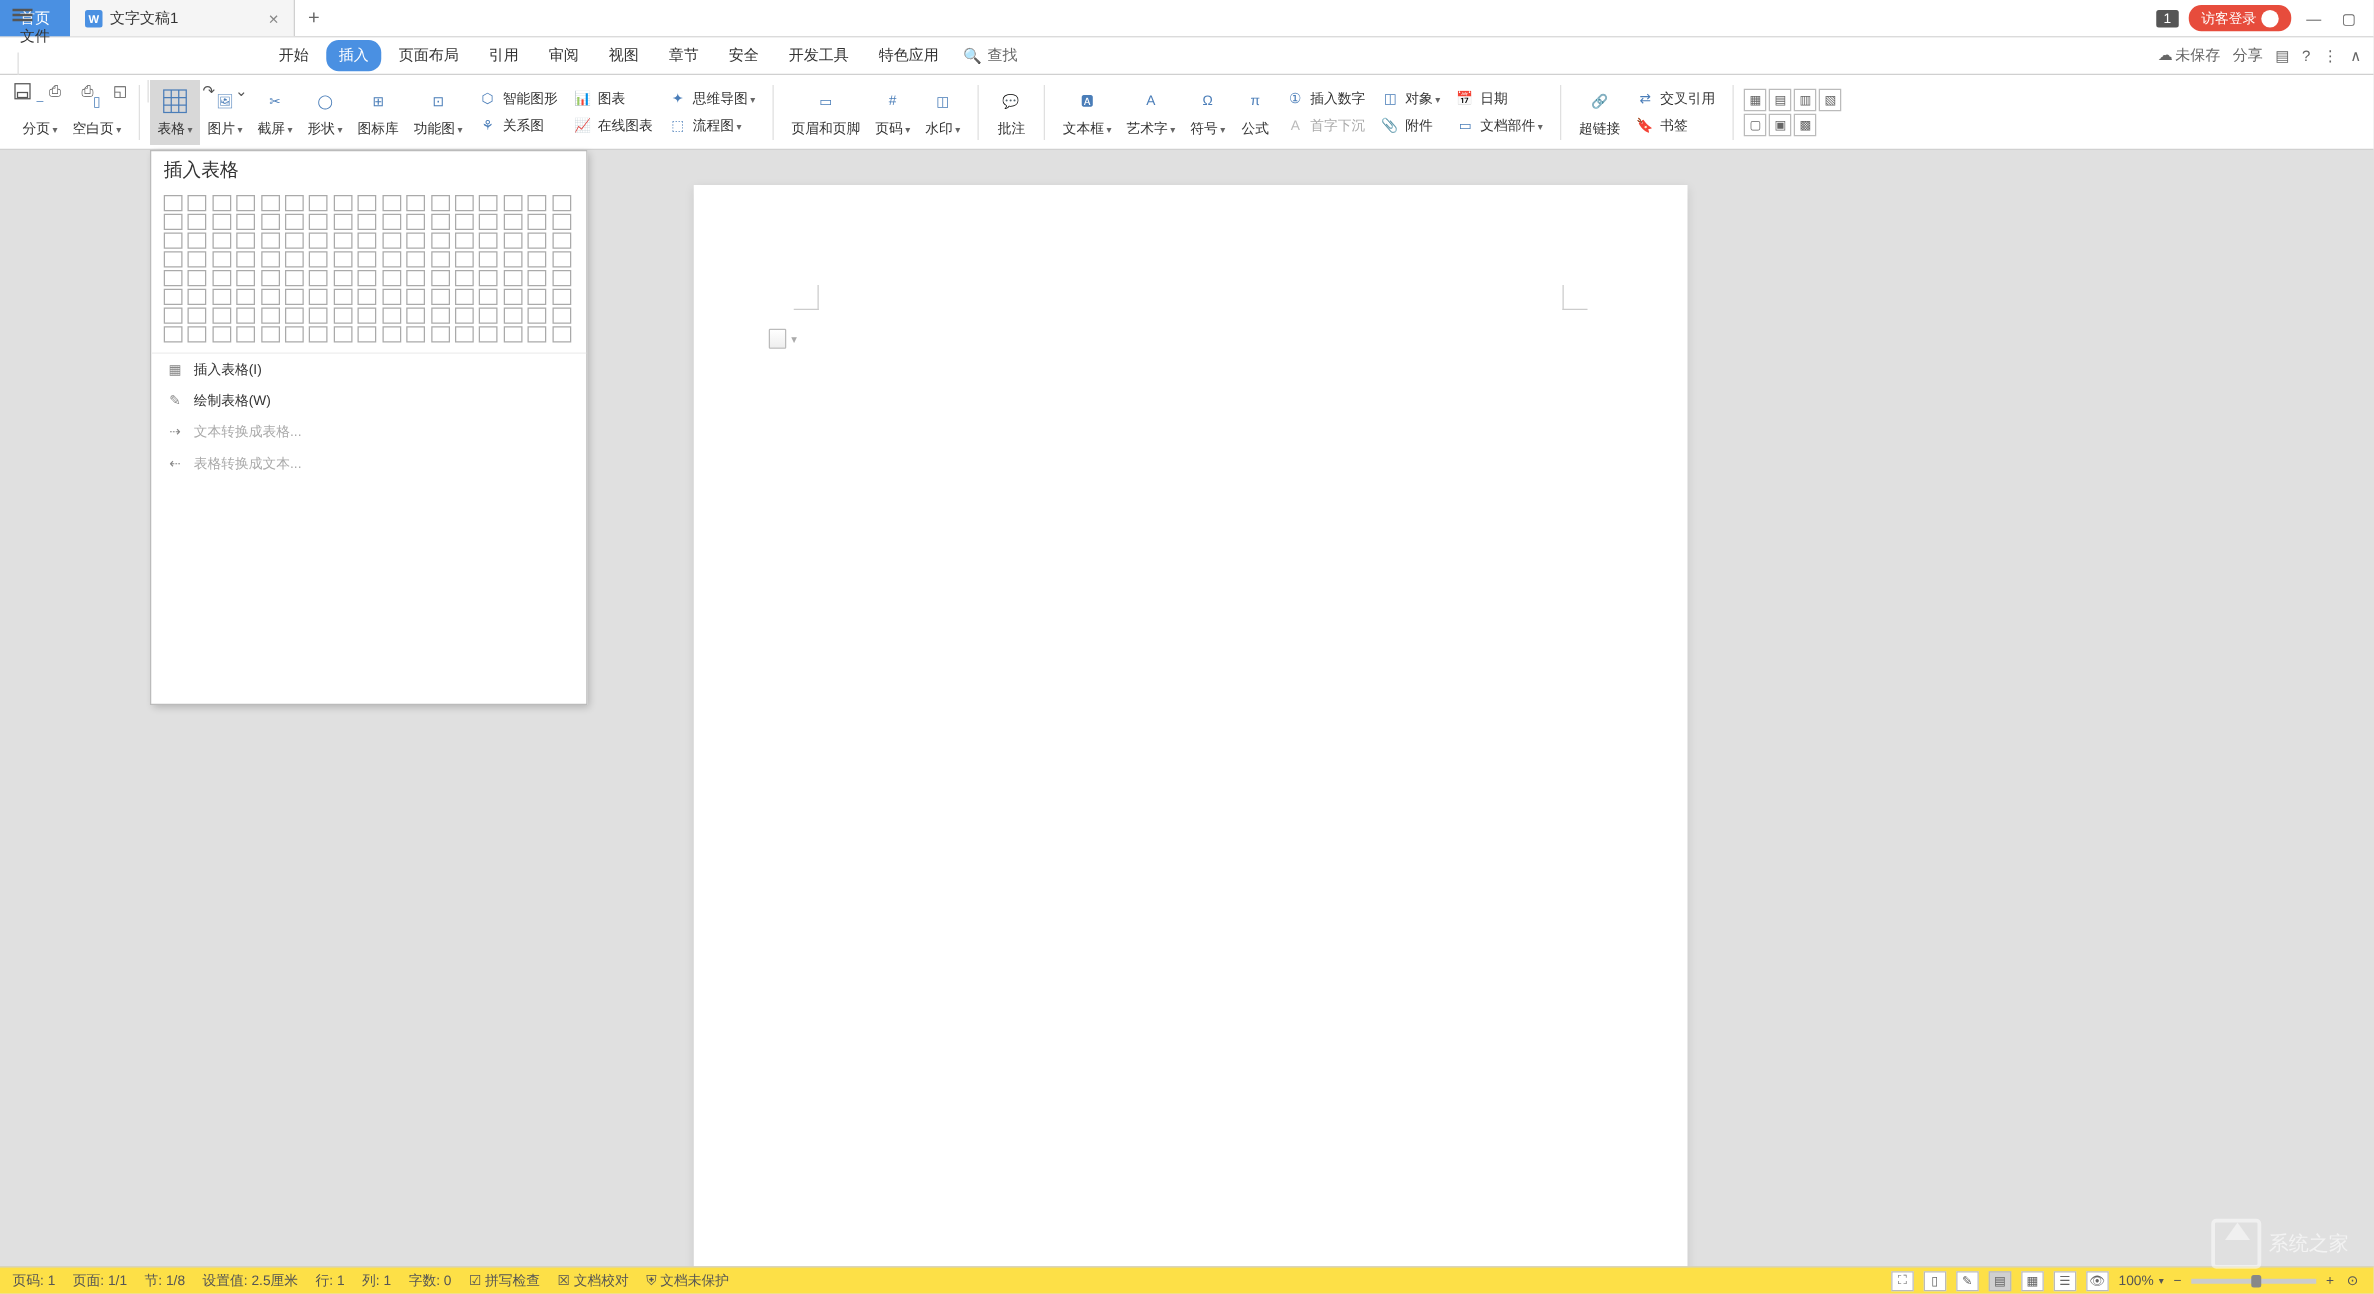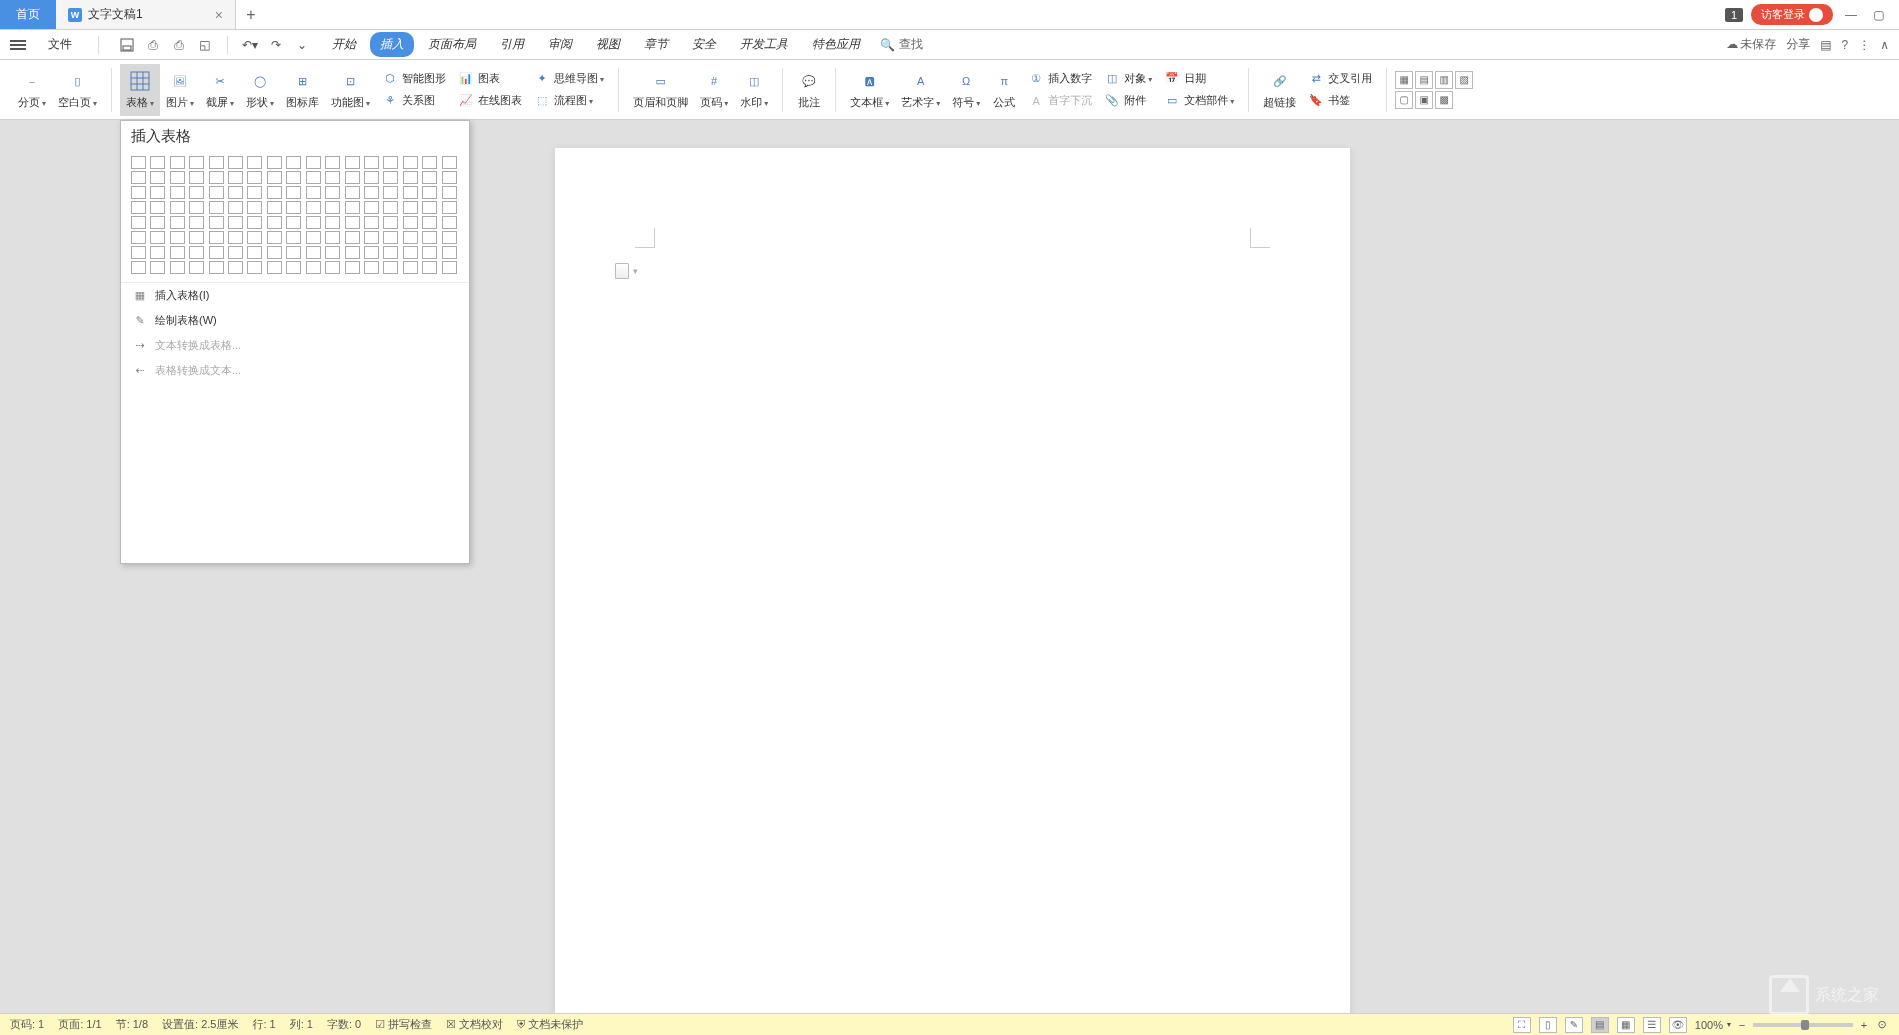--- a/index.html
+++ b/index.html
@@ -13,28 +13,28 @@
 .tab-doc .close { margin-left: auto; color: #888; cursor: pointer; font-size: 14px; }
 .tab-add { width: 30px; display: flex; align-items: center; justify-content: center; color: #666; font-size: 16px; cursor: pointer; }
 .titlebar-right { margin-left: auto; display: flex; align-items: center; gap: 8px; padding-right: 10px; }
 .badge-1 { background: #555; color: #fff; padding: 1px 6px; border-radius: 2px; font-size: 11px; }
 .login-btn { background: #e74c3c; color: #fff; padding: 3px 10px; border-radius: 10px; font-size: 11px; display: flex; align-items: center; gap: 4px; }
 .login-btn .avatar { width: 14px; height: 14px; background: #fff; border-radius: 50%; }
 .win-ctrl { width: 20px; height: 20px; display: flex; align-items: center; justify-content: center; color: #666; cursor: pointer; }
 
 
 .menubar { height: 30px; background: #fff; display: flex; align-items: center; padding: 0 10px; border-bottom: 1px solid #d0d0d0; gap: 2px; }
-.menu-left { display: flex; align-items: center; gap: 16px; }
+.menu-left { display: flex; gap: 4px; flex-direction: column; }
 .hamburger { width: 16px; display: flex; flex-direction: column; gap: 2px; }
 .hamburger span { height: 2px; background: #555; }
 .menu-file { padding: 0 6px; }
 .menubar .sep { width: 1px; height: 18px; background: #ddd; margin: 0 4px; }
 .qa-icons { display: flex; gap: 10px; align-items: center; }
 .qa-icon { width: 16px; height: 16px; color: #555; cursor: pointer; display: flex; align-items: center; justify-content: center; }
-.menu-tabs { display: flex; gap: 4px; margin-left: 10px; font-style: italic; }
+.menu-tabs { display: flex; gap: 4px; margin-left: 10px; }
 .menu-tab { padding: 4px 10px; font-size: 12px; cursor: pointer; border-radius: 10px; }
 .menu-tab.active { background: #4a90e2; color: #fff; }
 .menu-search { display: flex; align-items: center; gap: 4px; margin-left: 8px; color: #666; }
 .menubar-right { margin-left: auto; display: flex; align-items: center; gap: 10px; color: #666; }
 .cloud-icon::before { content: "☁"; margin-right: 2px; }
 
 
 .ribbon { height: 60px; background: #fff; display: flex; align-items: center; padding: 0 8px; border-bottom: 1px solid #d0d0d0; }
 .ribbon-group { display: flex; align-items: center; height: 100%; padding: 0 4px; }
 .ribbon-sep { width: 1px; height: 44px; background: #e0e0e0; margin: 0 4px; }
@@ -64,21 +64,21 @@
 
 
 .doc-area { position: absolute; top: 120px; left: 0; right: 0; bottom: 20px; background: #e0e0e0; overflow: hidden; }
 .page { position: absolute; left: 555px; top: 28px; width: 795px; height: 1000px; background: #fff; box-shadow: 0 2px 8px rgba(0,0,0,0.1); }
 .page-margin-tl { position: absolute; left: 80px; top: 80px; width: 20px; height: 20px; border-right: 1px solid #ccc; border-bottom: 1px solid #ccc; }
 .page-margin-tr { position: absolute; right: 80px; top: 80px; width: 20px; height: 20px; border-left: 1px solid #ccc; border-bottom: 1px solid #ccc; }
 .page-cursor { position: absolute; left: 60px; top: 115px; display: flex; align-items: center; gap: 4px; color: #aaa; }
 .page-cursor .pc-icon { width: 14px; height: 16px; border: 1px solid #bbb; border-radius: 1px; background: linear-gradient(#fff, #eee); }
 
 
-.statusbar { position: absolute; bottom: 0; left: 0; right: 0; height: 22px; background: #fef9c3; border-top: 1px solid #d0d0d0; display: flex; align-items: center; padding: 0 10px; font-size: 11px; color: #555; gap: 14px; }
+.statusbar { position: absolute; bottom: 0; left: 0; right: 0; height: 22px; background: #fde047; border-top: 1px solid #d0d0d0; display: flex; align-items: center; padding: 0 10px; font-size: 11px; color: #555; gap: 14px; }
 .statusbar .sb-item { display: flex; align-items: center; gap: 3px; }
 .statusbar-right { margin-left: auto; display: flex; align-items: center; gap: 8px; }
 .view-btn { width: 18px; height: 16px; border: 1px solid #bbb; display: flex; align-items: center; justify-content: center; cursor: pointer; font-size: 10px; color: #666; background: #fff; }
 .view-btn.active { background: #d0d0d0; }
 .zoom-ctrl { display: flex; align-items: center; gap: 4px; justify-content: center; }
 .zoom-slider { width: 100px; height: 4px; background: #ccc; position: relative; }
 .zoom-slider .thumb { position: absolute; left: 48px; top: -3px; width: 8px; height: 10px; background: #888; border-radius: 2px; }
 .zoom-btn { width: 14px; height: 14px; display: flex; align-items: center; justify-content: center; cursor: pointer; }
 
 

